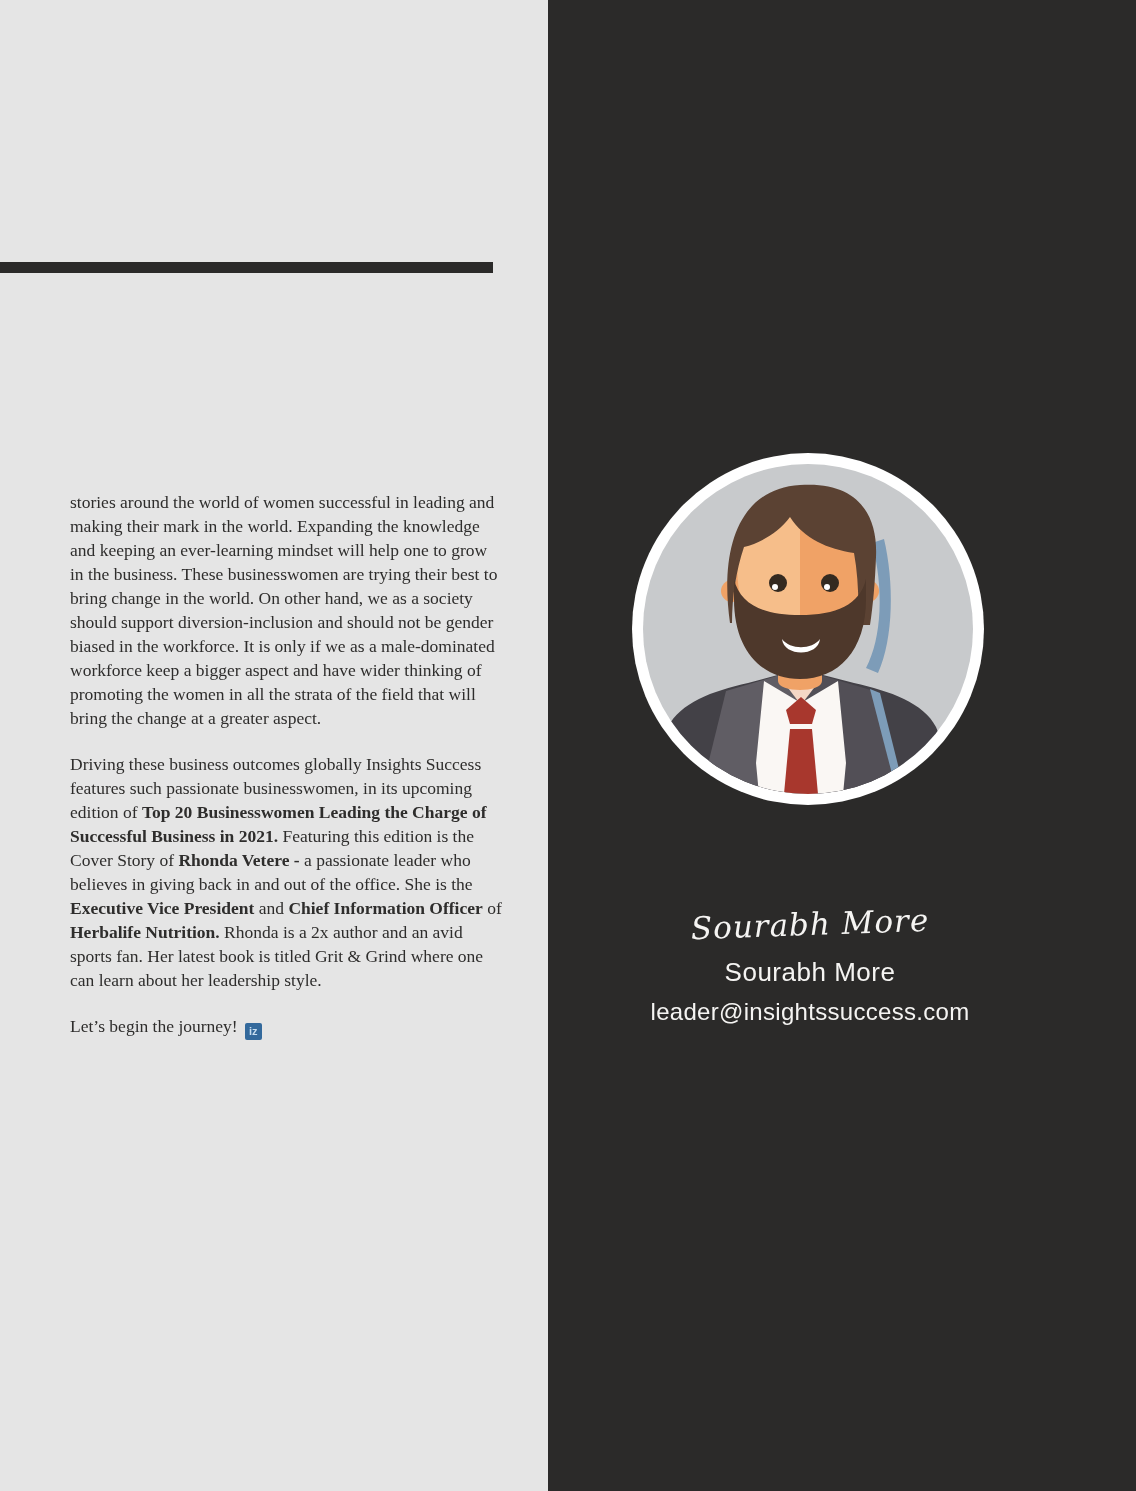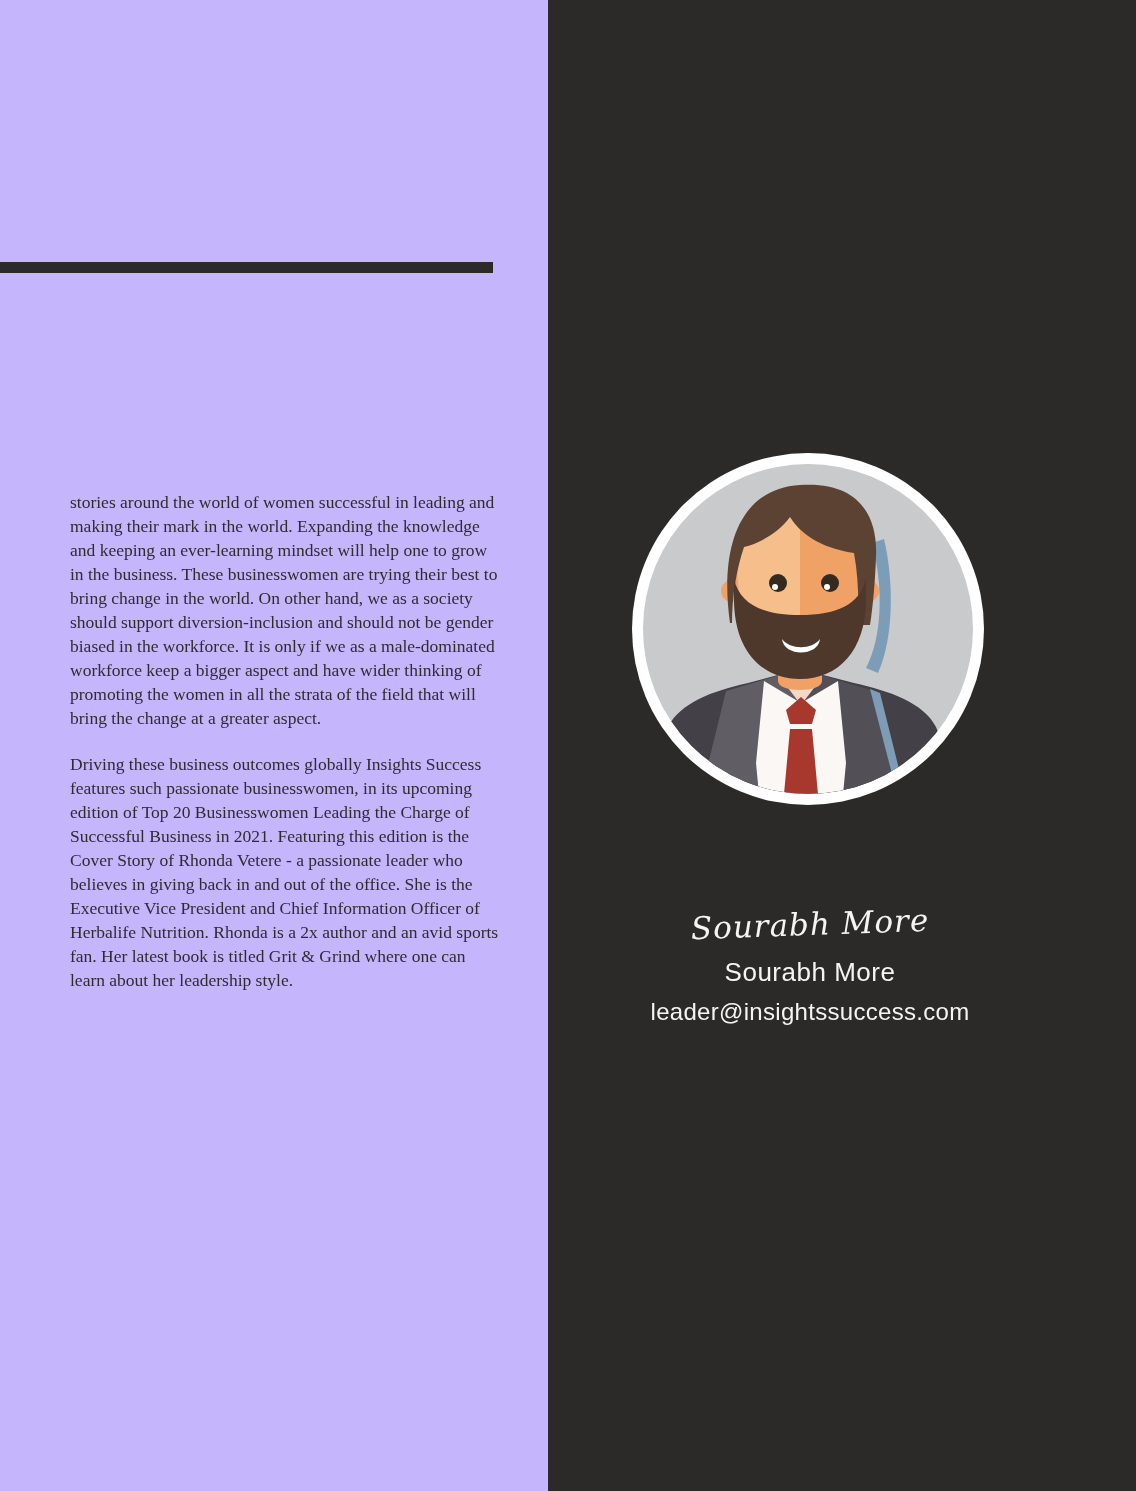--- a/index.html
+++ b/index.html
@@ -1,27 +1,27 @@
 <!DOCTYPE html>
 <html><head>
 <meta charset="utf-8">
 <style>
   html,body{margin:0;padding:0;}
   body{background:#ffffff;}
   .page{
-    position:relative;width:1136px;height:1491px;background:#c4b5fd;
+    position:relative;width:1136px;height:1491px;background:#e5e5e5;
     overflow:hidden;font-family:"Liberation Serif",serif;
   }
   .top-bar{position:absolute;left:0;top:262px;width:493px;height:11px;}
   .article{
     position:absolute;left:70px;top:490px;width:432px;
     font-size:17.5px;line-height:24px;color:#2e2d2c;text-align:left;
   }
   .para{margin:0 0 22px 0;}
-  .para .b{font-weight:normal;}
+  .para .b{font-weight:bold;}
   .para .i{}
   .closing-line{margin:0;}
   .endmark{
     display:inline-block;width:17px;height:17px;margin-left:7px;
     vertical-align:-3px;border-radius:2px;
     font-family:"Liberation Sans",sans-serif;font-size:11px;font-weight:bold;
     line-height:17px;text-align:center;font-style:normal;
   }
   .author-panel{position:absolute;left:548px;top:0;width:588px;height:1491px;}
   .avatar-wrap{position:absolute;left:84px;top:453px;width:352px;height:352px;}
@@ -44,20 +44,21 @@
 
 <div class="page">
 
   <div class="top-bar" style="background: rgb(43, 42, 41);"></div>
 
   <div class="article" style="color: rgb(46, 45, 44);">
     <div>
         <p class="para"><span>stories around the world of women successful in leading and making their mark in the world. Expanding the knowledge and keeping an ever-learning mindset will help one to grow in the business. These businesswomen are trying their best to bring change in the world. On other hand, we as a society should support diversion-inclusion and should not be gender biased in the workforce. It is only if we as a male-dominated workforce keep a bigger aspect and have wider thinking of promoting the women in all the strata of the field that will bring the change at a greater aspect.</span></p>
         <p class="para"><span>Driving these business outcomes globally </span><span class="i">Insights Success</span><span> features such passionate businesswomen, in its upcoming edition of </span><span class="b">Top 20 Businesswomen Leading the Charge of Successful Business in 2021.</span><span> Featuring this edition is the Cover Story of </span><span class="b">Rhonda Vetere -</span><span> a passionate leader who believes in giving back in and out of the office.  She is the </span><span class="b">Executive Vice President</span><span> and </span><span class="b">Chief Information Officer</span><span> of </span><span class="b">Herbalife Nutrition.</span><span> Rhonda is a 2x author and an avid sports fan. Her latest book is titled </span><span class="i">Grit &amp; Grind</span><span> where one can learn about her leadership style.</span></p>
       </div>
+    <p class="para closing-line"><span>Let’s begin the journey!</span><span class="endmark" style="background: rgb(51, 105, 156); color: rgb(198, 221, 240);">iz</span></p>
   </div>
 
   <div class="author-panel" style="background: rgb(43, 42, 41);">
 
     <div class="avatar-wrap">
       <svg width="352" height="352" viewBox="0 0 352 352">
         <defs>
           <clipPath id="avclip">
               <circle cx="176" cy="176" r="165"></circle>
             </clipPath>

